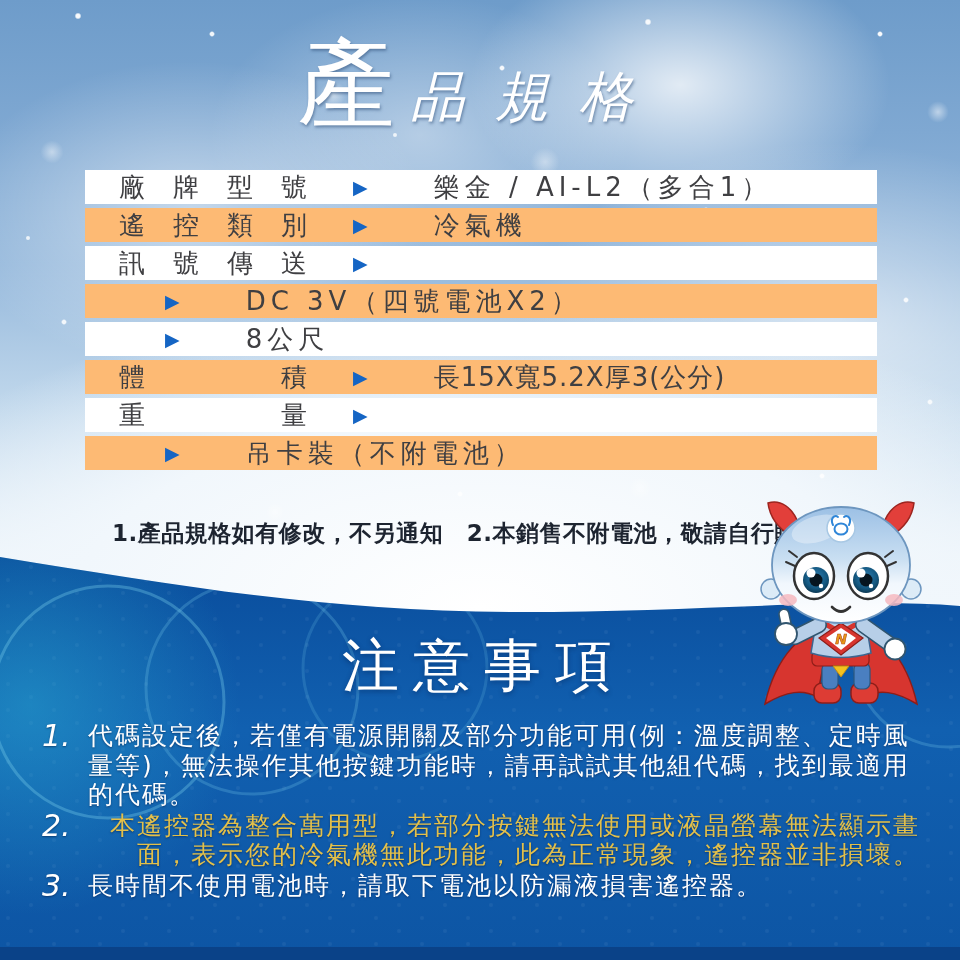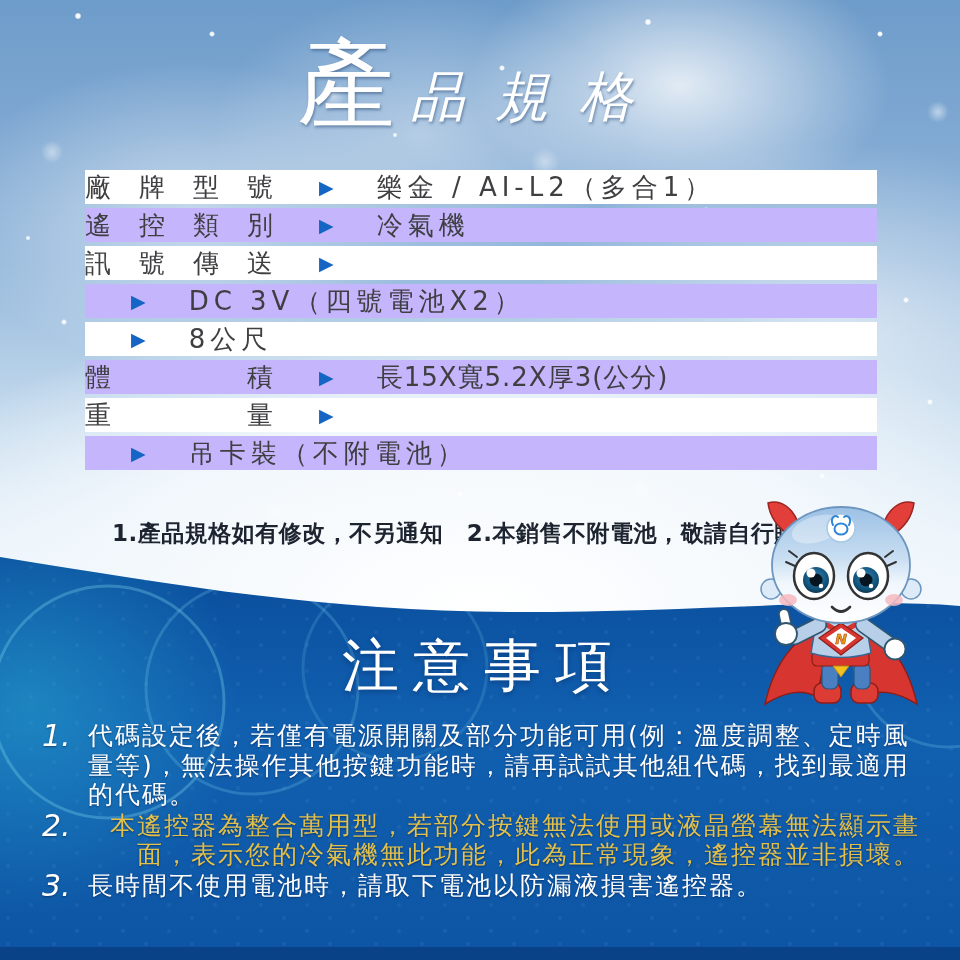--- a/index.html
+++ b/index.html
@@ -57,31 +57,31 @@
     color:#ffffff; text-shadow:1px 2px 3px rgba(47,78,120,.55);
     font-weight:400;
   }
   .title-lead { font-size:98px; line-height:1; letter-spacing:0; }
   .title-rest { font-size:54px; line-height:1; letter-spacing:30px; margin:0 0 8px 16px;font-style:italic; }
 
   
   .spec-table { position:absolute; left:85px; top:170px; width:792px; }
   .spec-row {
     display:flex; align-items:center;
-    height:34px; margin-bottom:4px; 
+    height:34px; margin-bottom:4px; padding-left:34px;
     background:#ffffff;
   }
-  .spec-row.alt { background:#c4b5fd; }
+  .spec-row.alt { background:#fdba74; }
   .spec-label {
     width:188px; font-size:26px; color:#3f3f42; font-weight:500;
     text-align:justify; text-align-last:justify; line-height:1;
   }
   .spec-arrow { margin-left:46px; font-size:19px; color:#1565c4; line-height:1; }
   .spec-value {
-    margin-left:43px; font-size:26px; color:#3f3f42; font-weight:500;
+    margin-left:66px; font-size:26px; color:#3f3f42; font-weight:500;
     letter-spacing:5px; white-space:nowrap; line-height:1;
   }
   .spec-value.tight { letter-spacing:1px; }
 
   .footnote {
     position:absolute; left:112px; top:518px; width:680px;
     font-size:23px; font-weight:bold; color:#1d2430; letter-spacing:.5px;
     white-space:pre; 
   }
 

